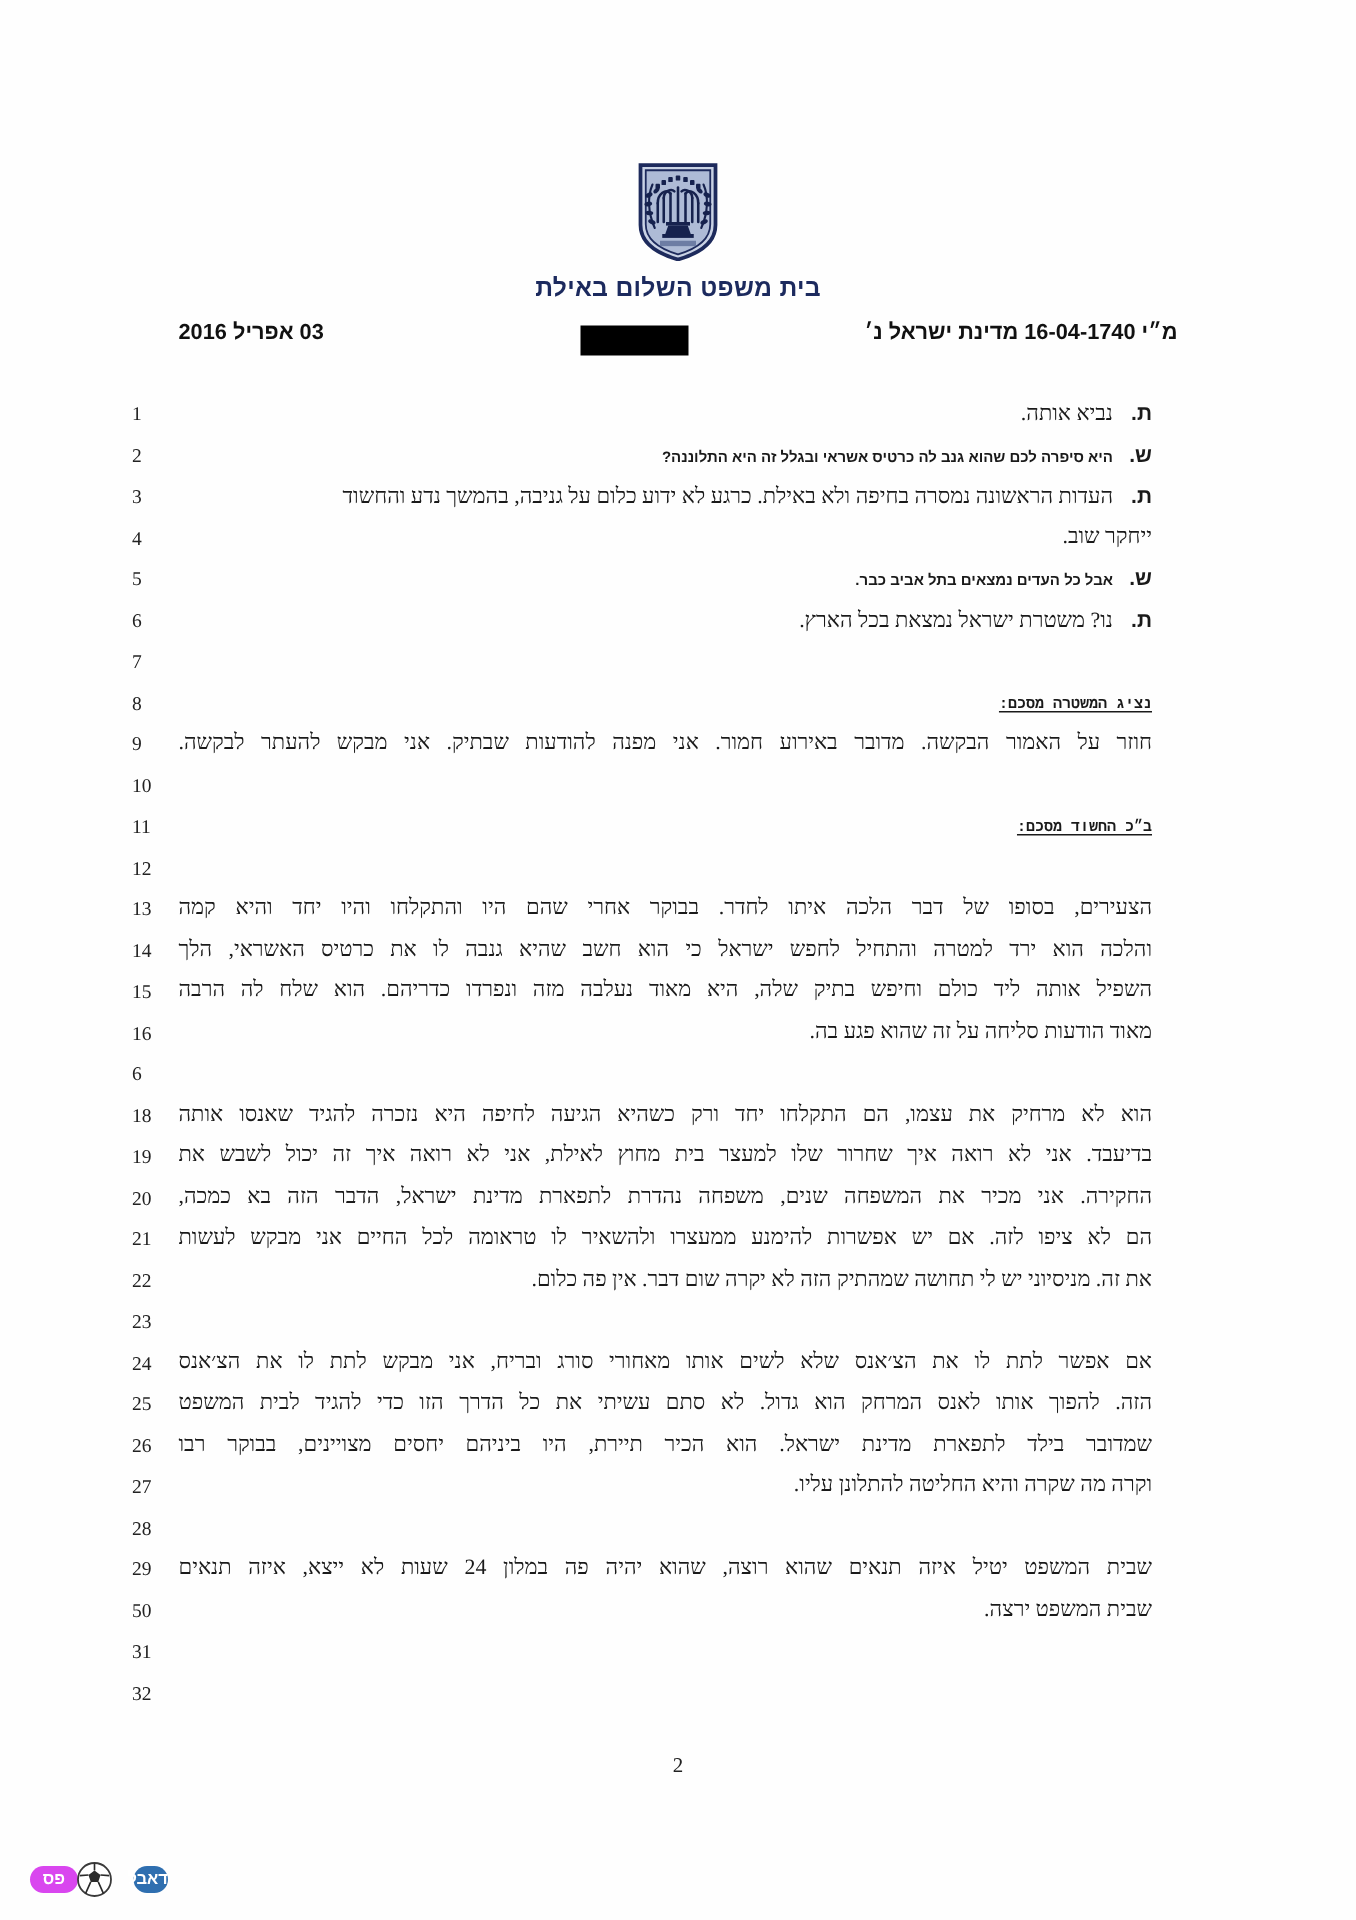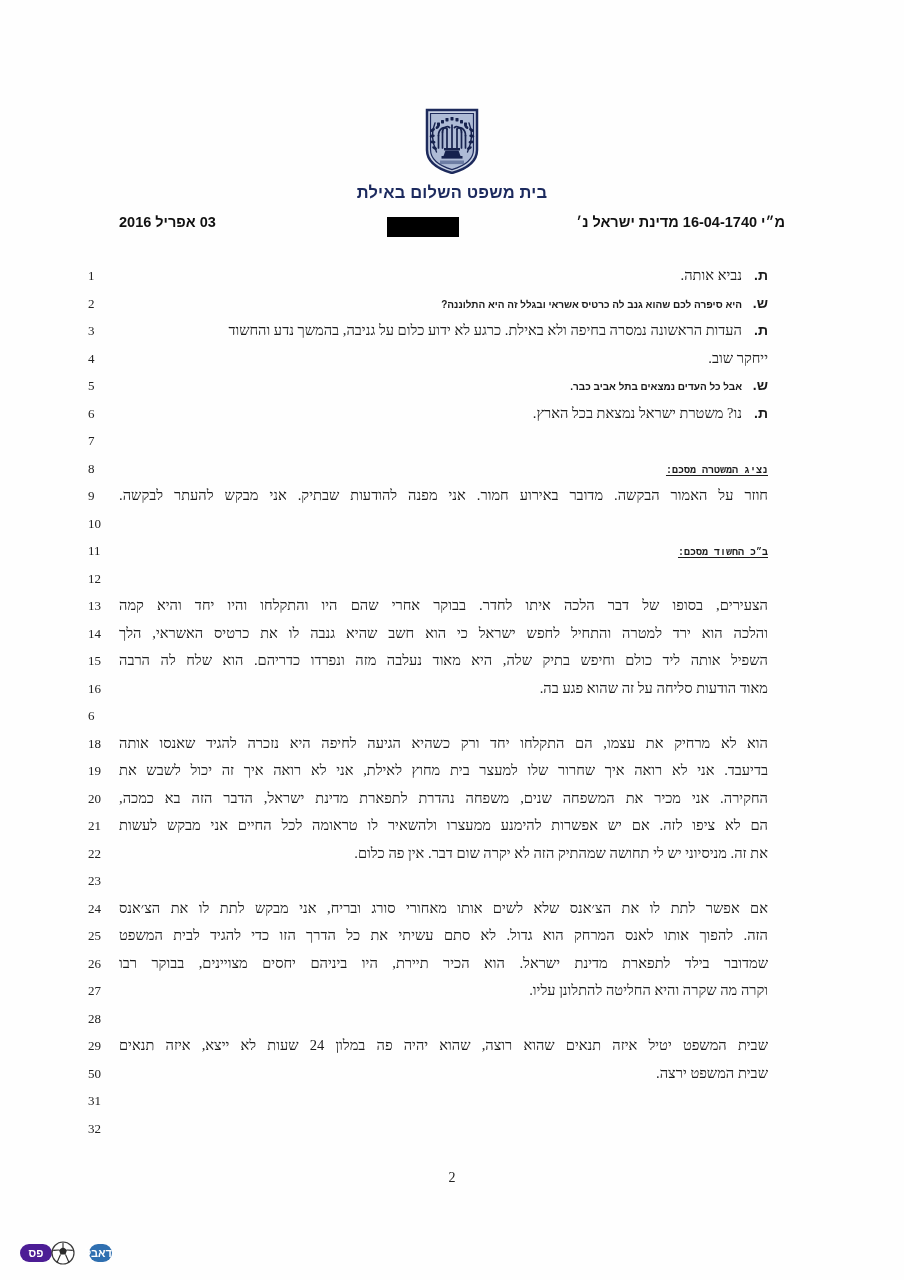--- a/index.html
+++ b/index.html
@@ -193,21 +193,21 @@
     text-align: center;
   }
   .wm-right {
     right: 0;
     width: 23px;
     background: #2f6fb0;
   }
   .wm-left {
     left: 0;
     width: 32px;
-    background: #4c1d95;
+    background: #d946ef;
   }
   .wm-ball {
     position: absolute;
     left: 31px;
     top: 1px;
     width: 24px;
     height: 24px;
   }
 </style>
 </head>

